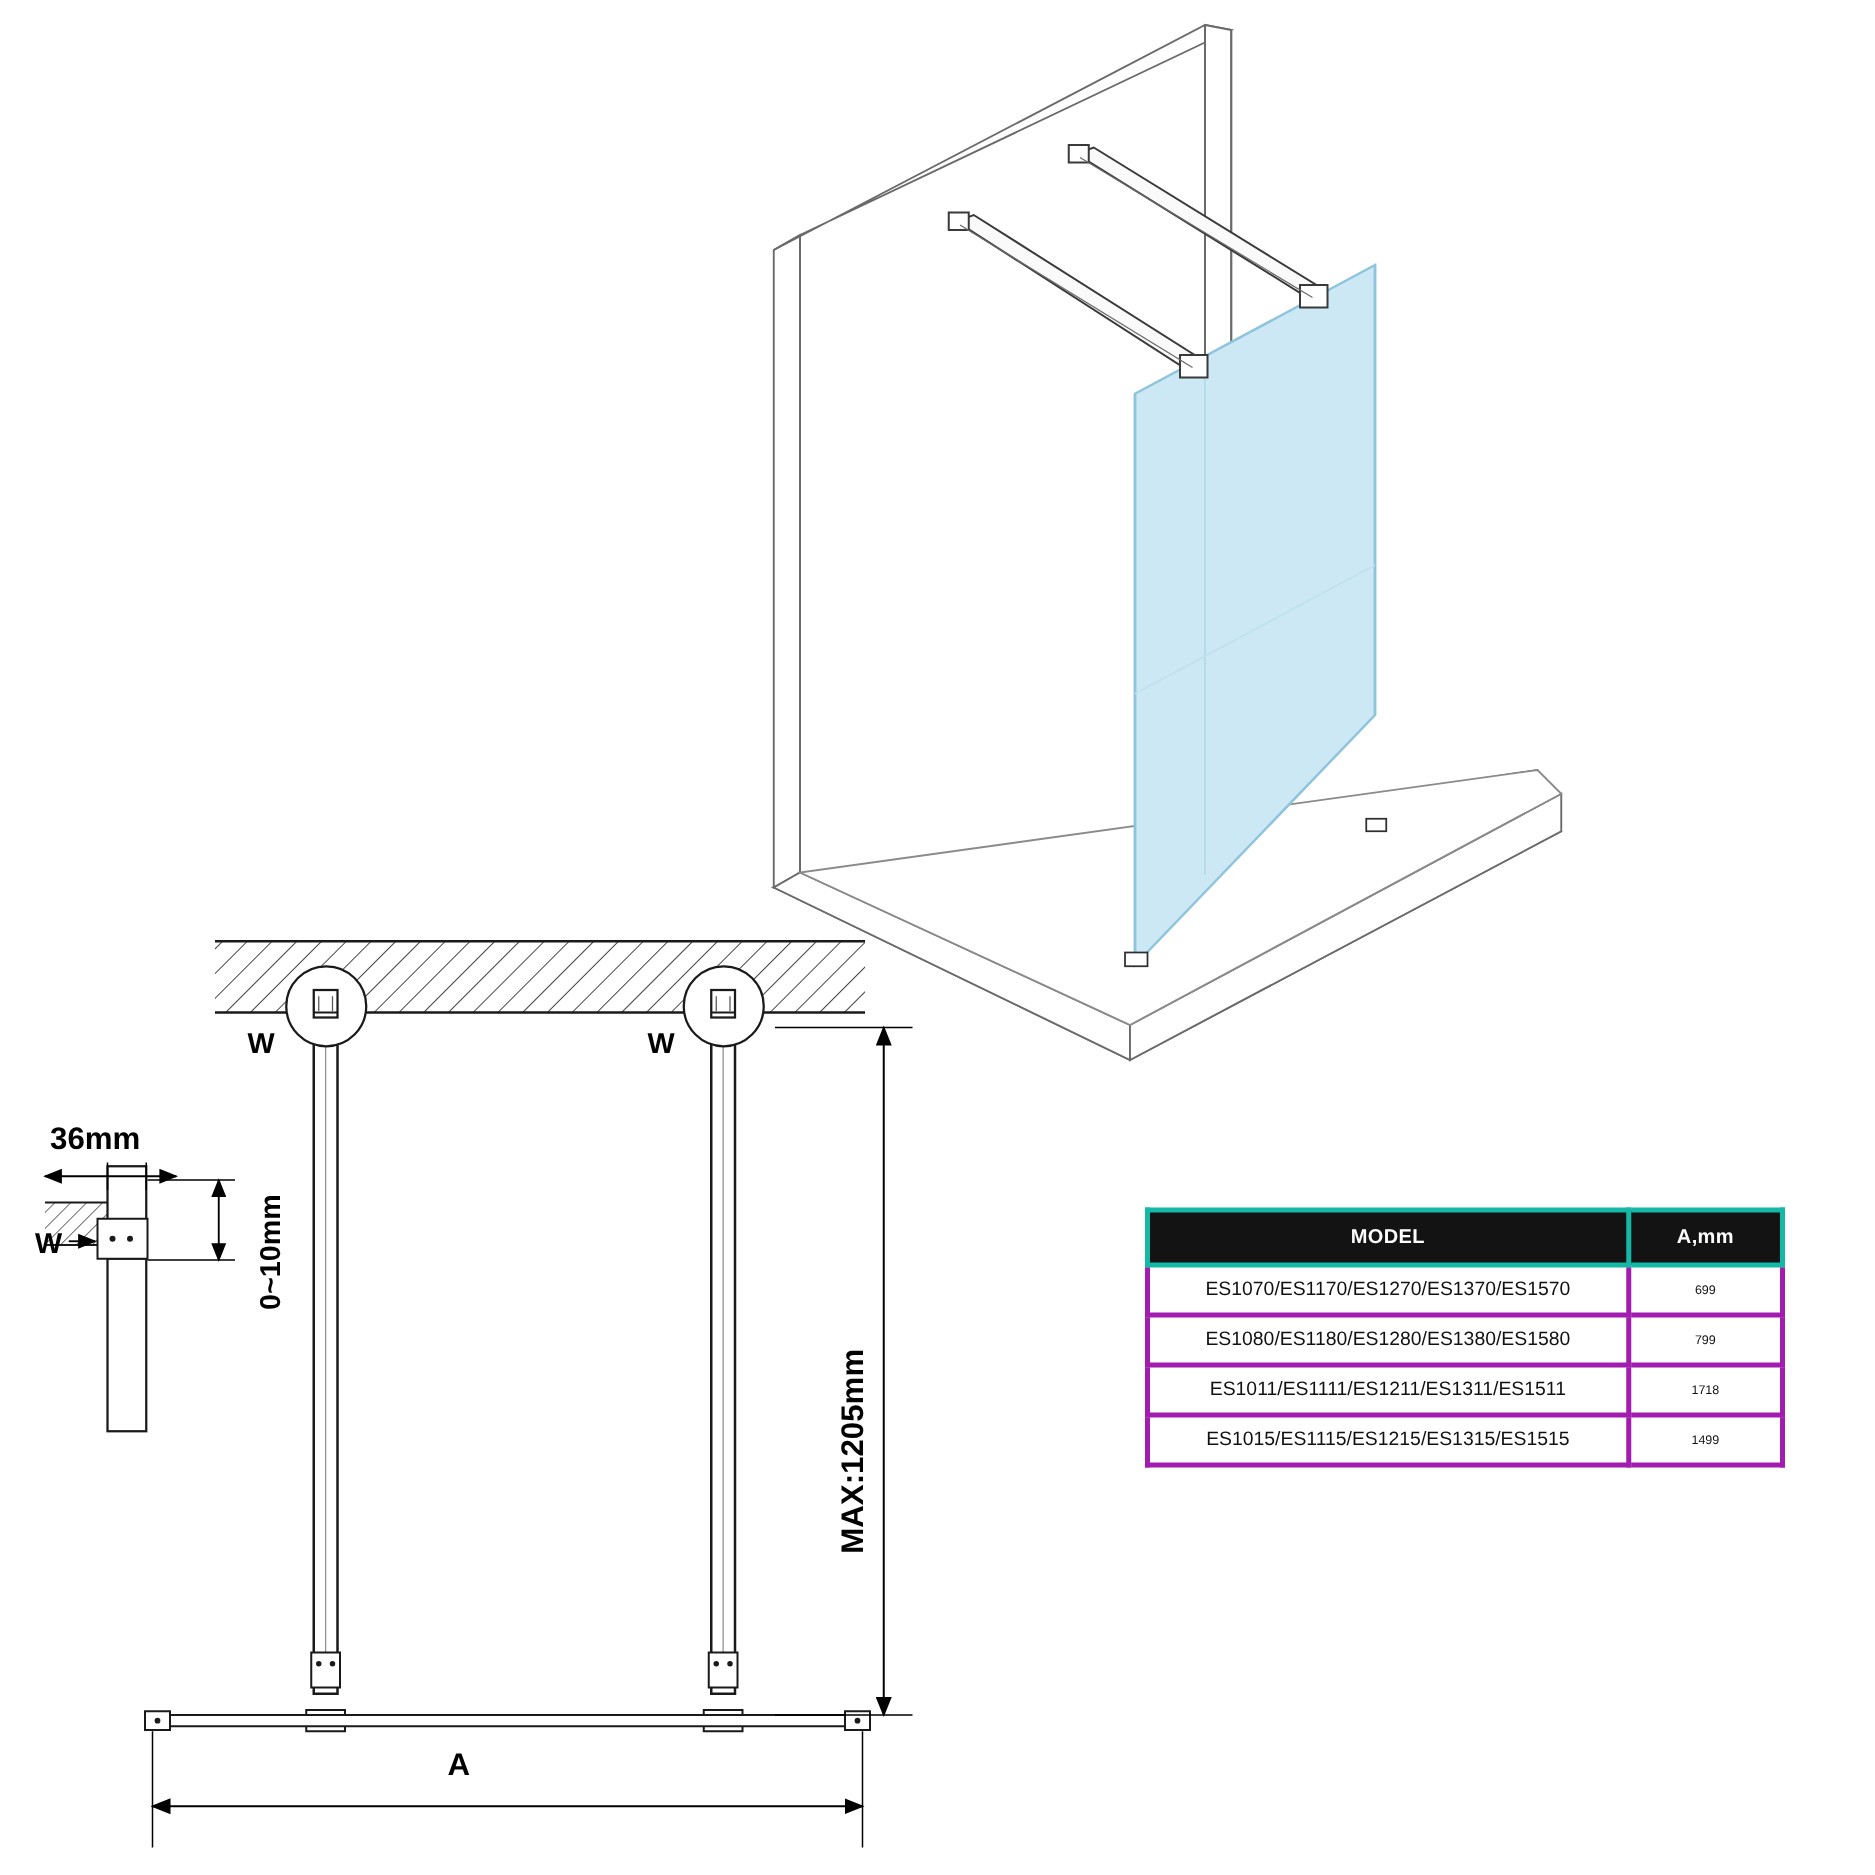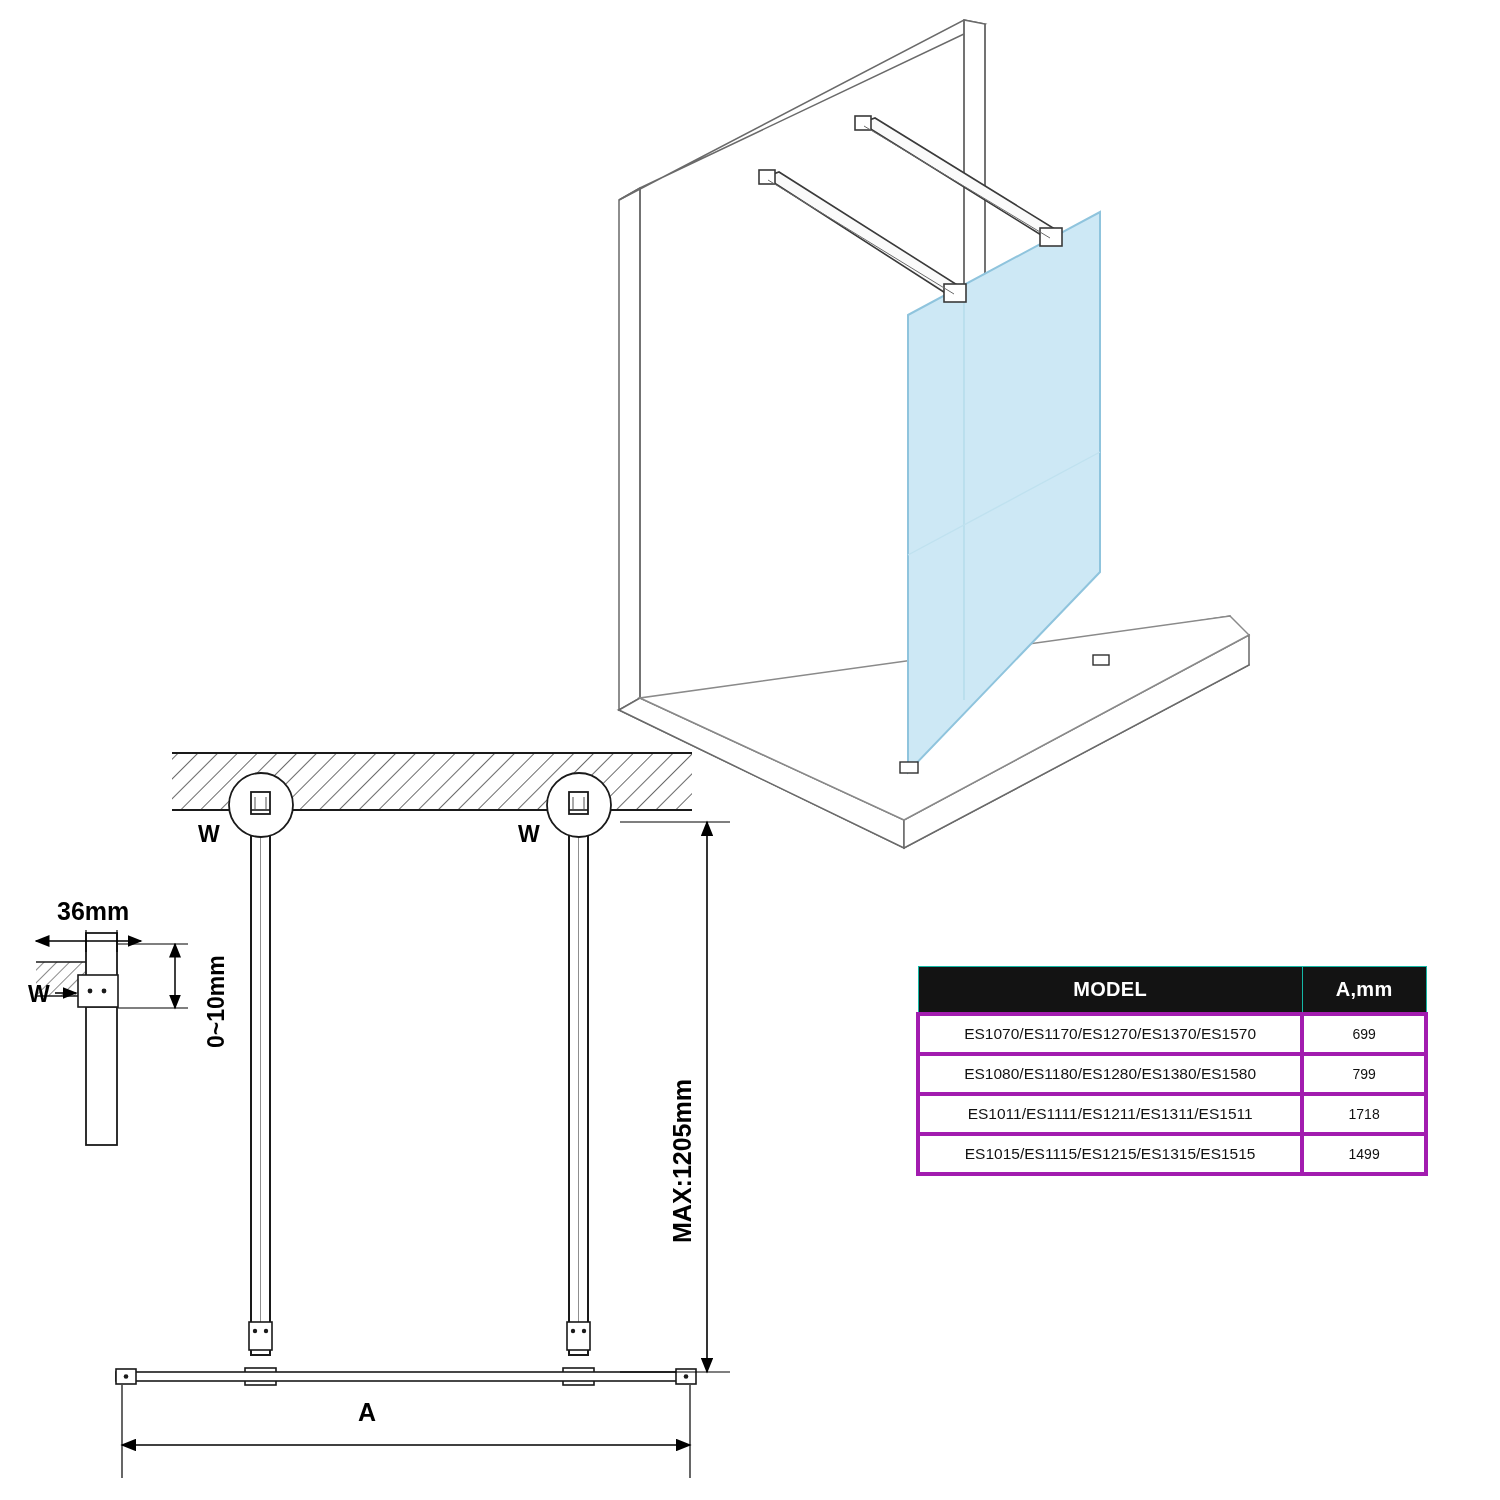--- a/index.html
+++ b/index.html
@@ -35,45 +35,45 @@
     border-collapse: collapse;
     font-family: "Liberation Sans", sans-serif;
     font-size: 15.5px;
     color: #111;
     background: #fff;
   }
   .spec-table th {
     background: #131313;
     color: #ffffff;
     font-weight: bold;
-    font-size: 20px;
+    font-size: 16px;
     padding: 11px 4px;
-    border: 1px solid #14b8a6;
+    border: 4px solid #14b8a6;
     letter-spacing: 0.3px;
   }
   .spec-table th.col-model { width: 388px; }
   .spec-table th.col-a { width: 124px; }
   .spec-table td {
     border: 4px solid #a21caf;
     padding: 9px 4px;
     text-align: center;
     white-space: nowrap;
   }
   .spec-table td.model-cell { font-size: 15.5px; }
-  .spec-table td.a-cell { font-size: 14px; }
+  .spec-table td.a-cell { font-size: 10px; }
 
   
   .lbl {
     position: absolute;
     font-family: "Liberation Sans", sans-serif;
     color: #000;
     font-weight: bold;
     white-space: nowrap;
   }
-  .lbl-36mm { left: 57px; top: 897px; font-size: 25px; }
+  .lbl-36mm { left: 40px; top: 897px; font-size: 25px; }
   .lbl-w-left { left: 28px; top: 981px; font-size: 23px; }
   .lbl-w-1 { left: 198px; top: 821px; font-size: 23px; }
   .lbl-w-2 { left: 518px; top: 821px; font-size: 23px; }
   .lbl-a { left: 358px; top: 1398px; font-size: 25px; }
   .rot-lbl {
     position: absolute;
     font-family: "Liberation Sans", sans-serif;
     color: #000;
     font-weight: bold;
     white-space: nowrap;

